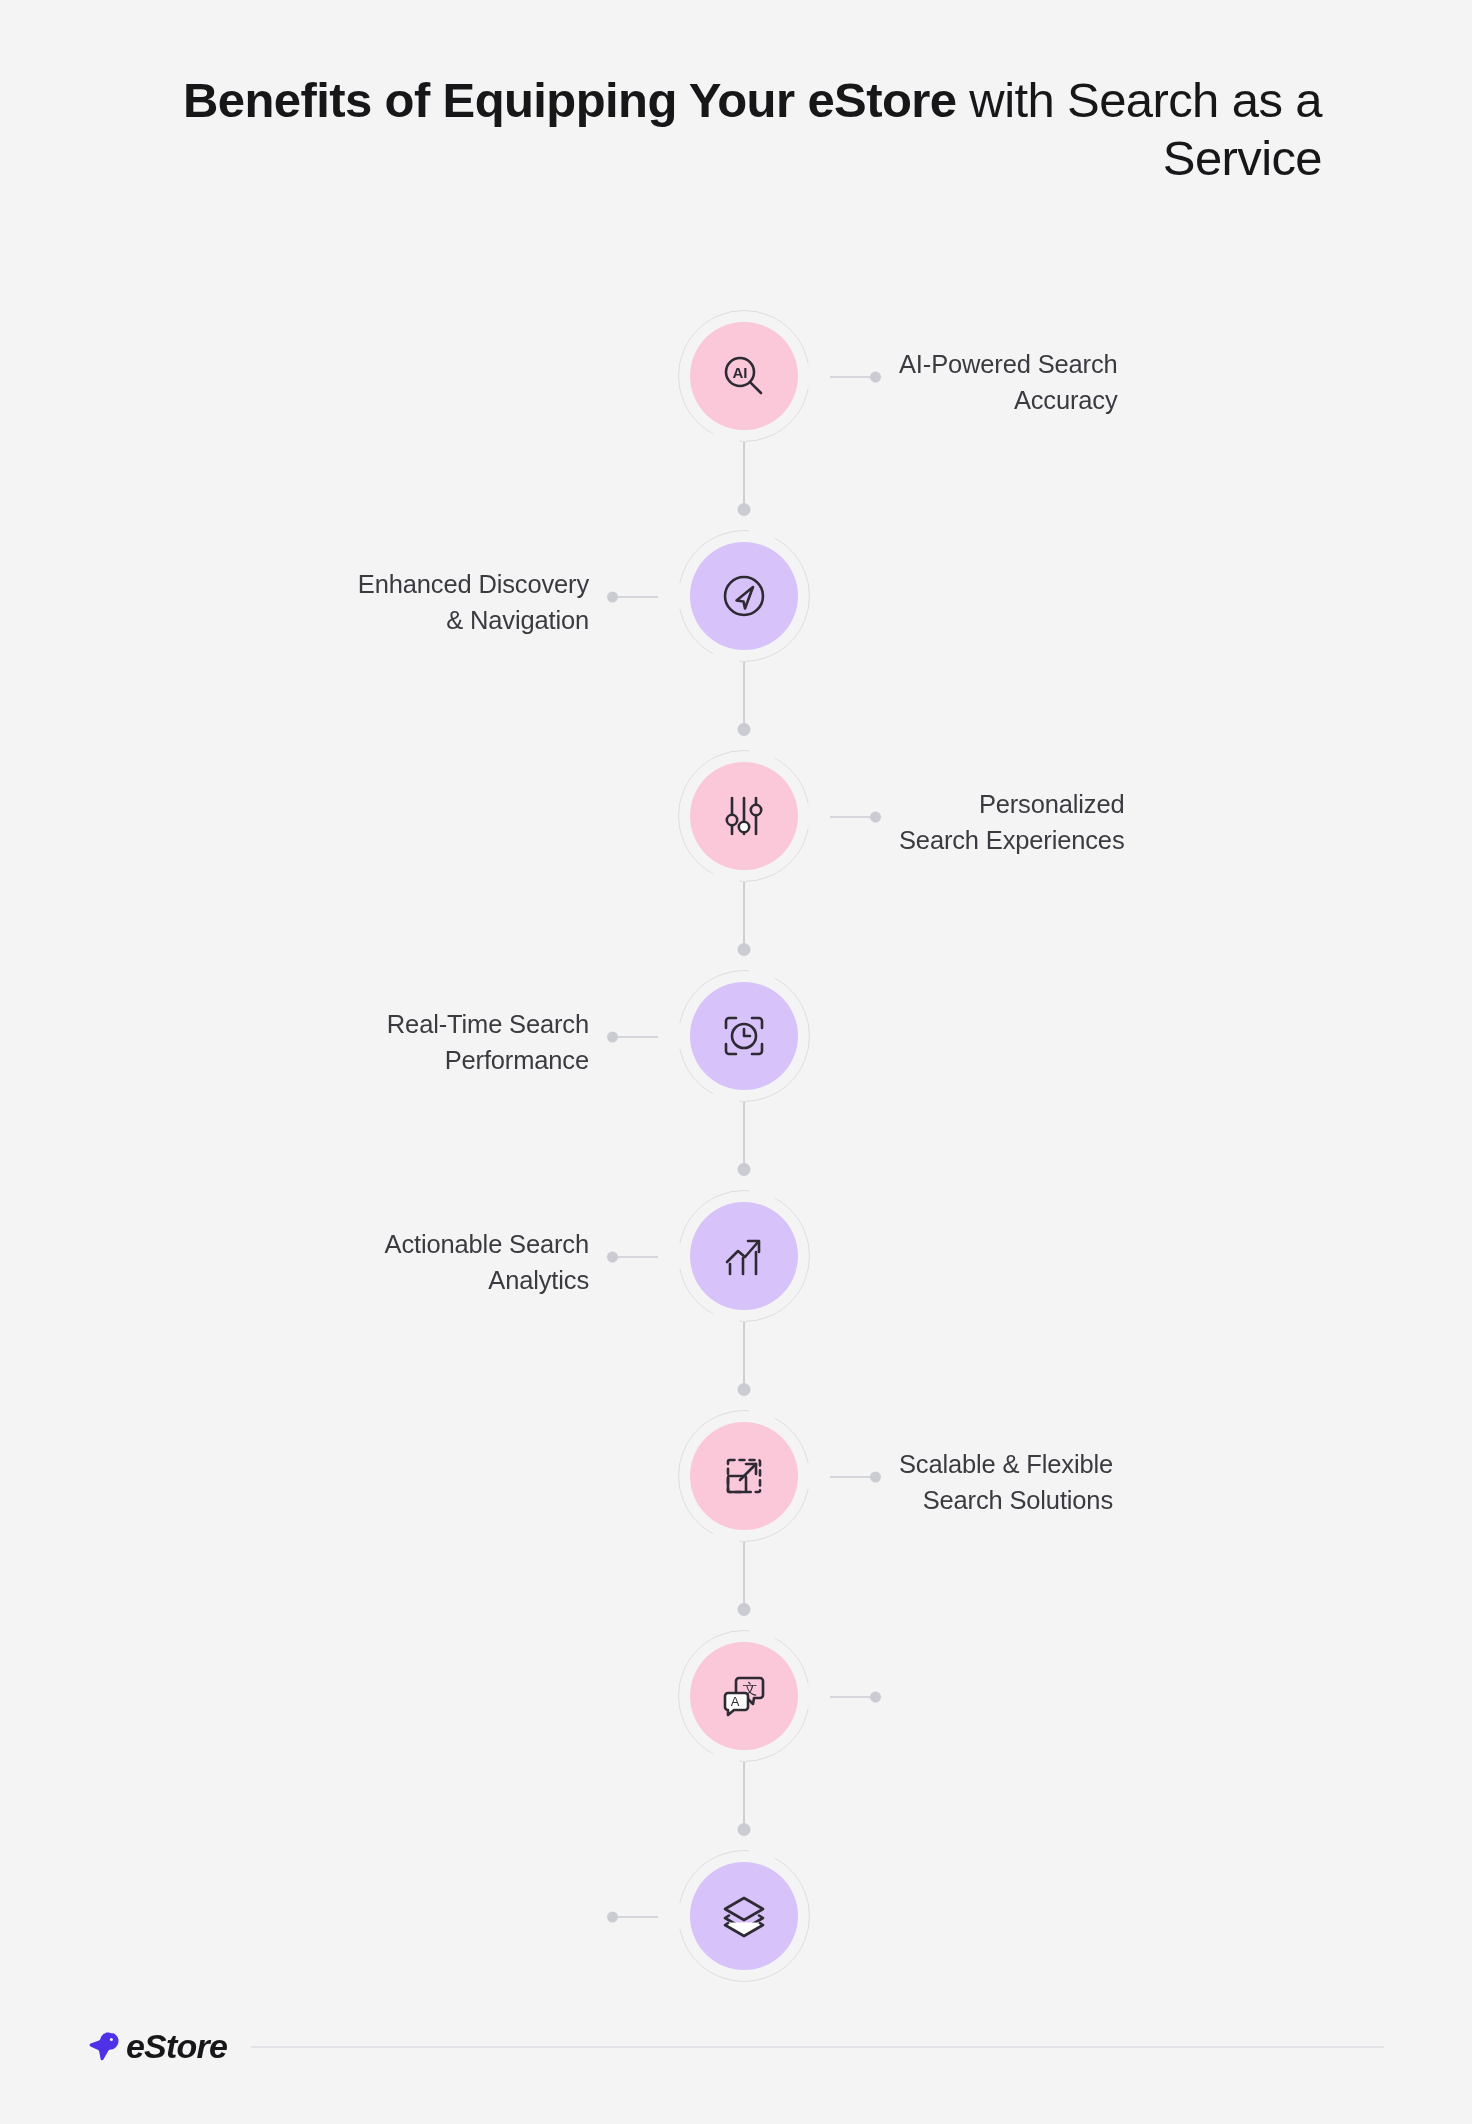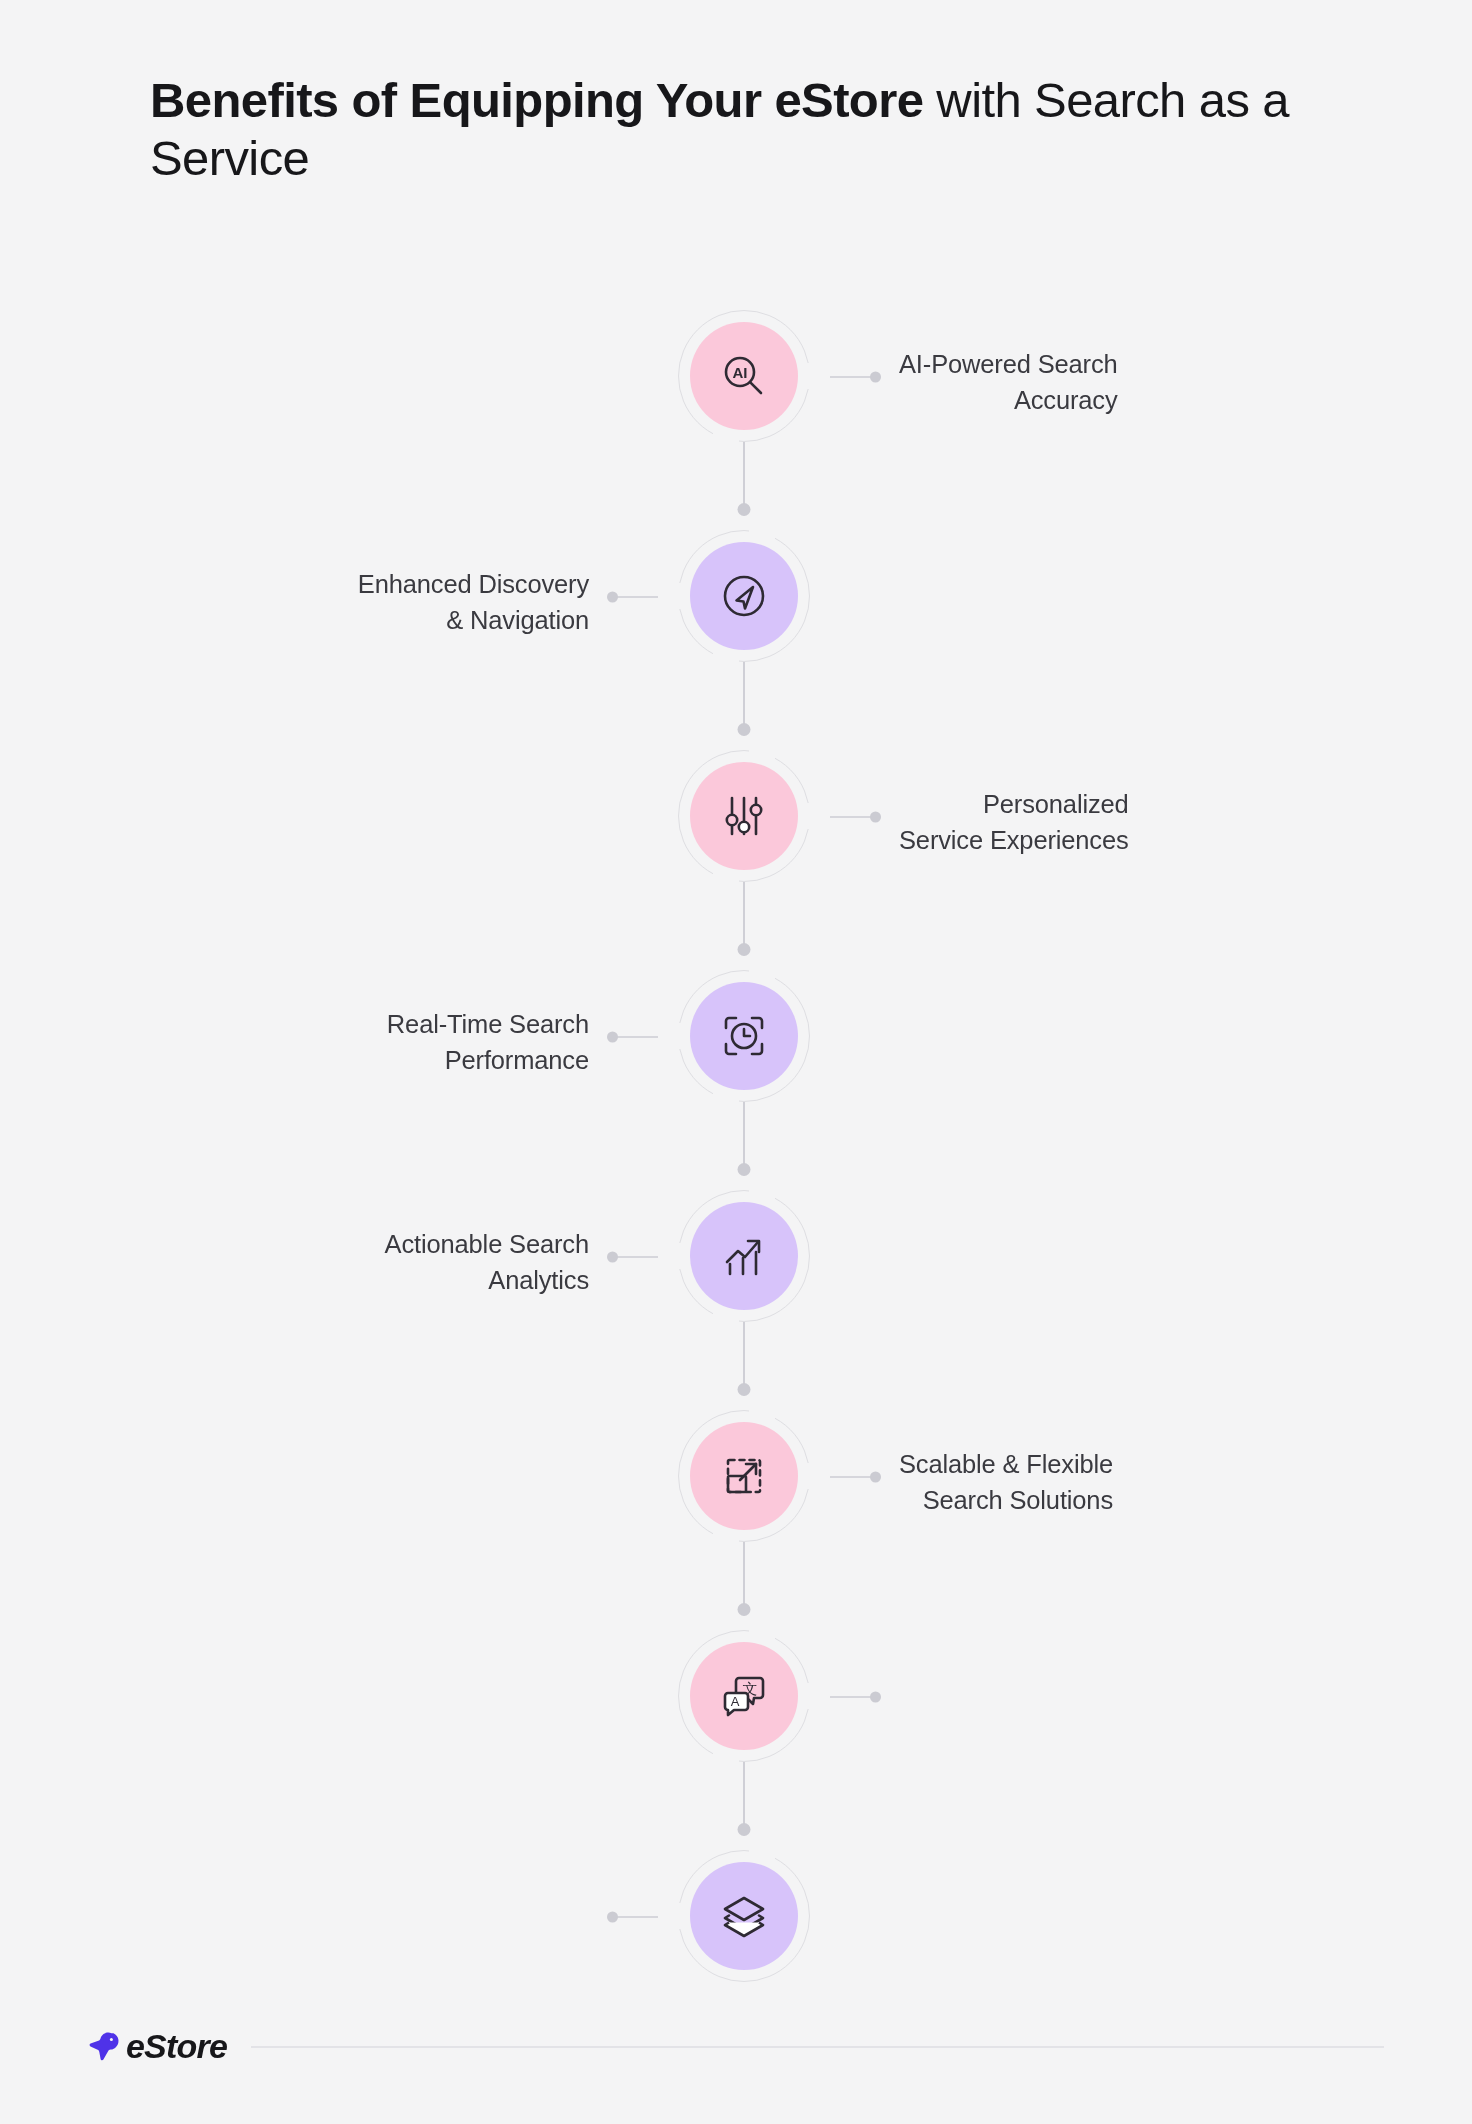--- a/index.html
+++ b/index.html
@@ -7,21 +7,21 @@
     width:1472px; height:2124px;
     background:#f4f4f5;
     font-family:"Liberation Sans", sans-serif;
     overflow:hidden;
   }
   .page { position:relative; width:1472px; height:2124px; background:#f4f4f5; }
 
   
   .title-wrap {
     position:absolute; left:0; top:72px; width:1472px;
-    text-align:left;
+    text-align:right;
     padding:0 150px;
   }
   .title {
     font-size:49px;
     line-height:1.18;
     letter-spacing:-0.6px;
     color:#17171a;
     font-weight:400;
   }
   .title .b { font-weight:700; }
@@ -217,21 +217,21 @@
               <circle cx="14" cy="30" r="5.2" fill="#fbc8da" stroke="#2e2a33" stroke-width="2.6"></circle>
               <circle cx="26" cy="37" r="5.2" fill="#ffffff" stroke="#2e2a33" stroke-width="2.6"></circle>
               <circle cx="38" cy="20" r="5.2" fill="#fbc8da" stroke="#2e2a33" stroke-width="2.6"></circle>
             </svg>
           </div>
         </div>
         <div class="leader right">
           <span class="ldot"></span>
         </div>
         <div class="label right">Personalized
-Service Experiences</div>
+Search Experiences</div>
         <div class="connector">
           <span class="dot"></span>
         </div>
       </div>
       <div class="row">
         <div class="node">
           <div class="ring"></div>
           <div class="ring-mask top"></div>
           <div class="ring-mask bottom"></div>
           <div class="ring-mask side-l"></div>

